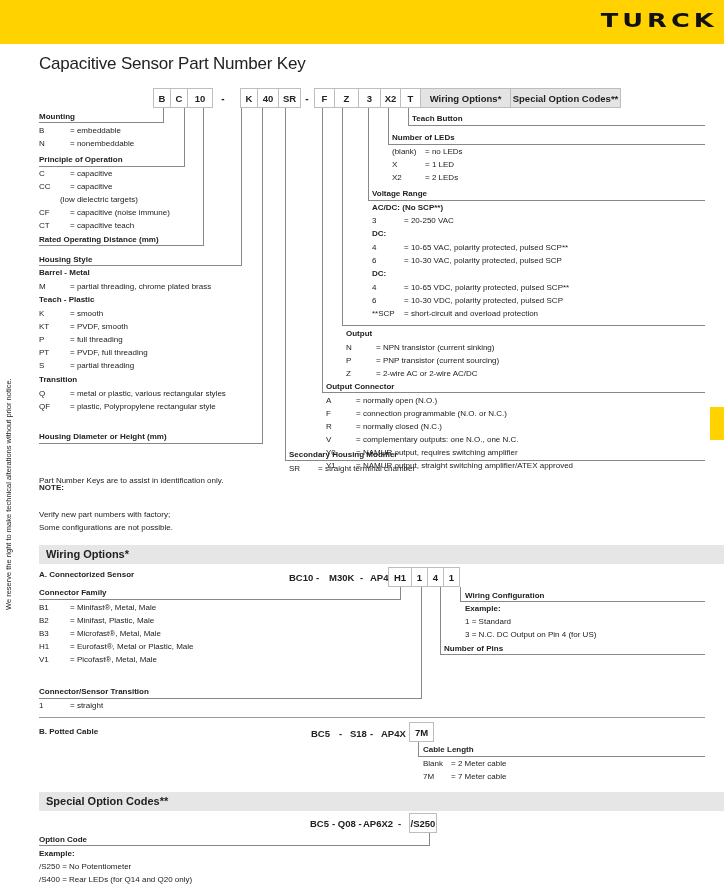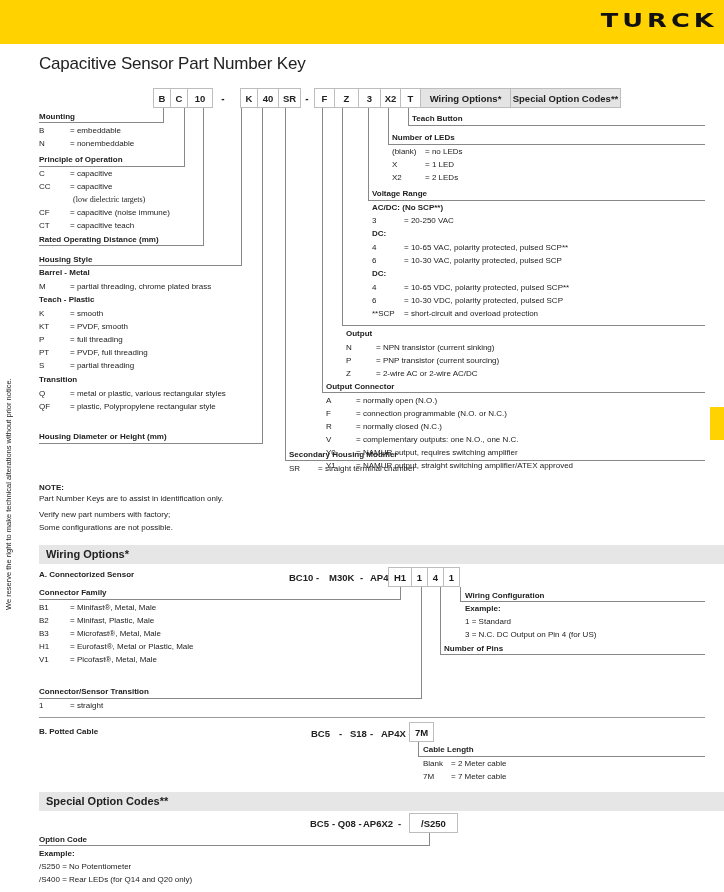--- a/index.html
+++ b/index.html
@@ -88,21 +88,21 @@
 <div class="code" style="left:39px;top:126px;">B</div>
 <div class="code" style="left:70px;top:126px;">= embeddable</div>
 <div class="code" style="left:39px;top:139px;">N</div>
 <div class="code" style="left:70px;top:139px;">= nonembeddable</div>
 
 <div class="t b" style="left:39px;top:155px;">Principle of Operation</div>
 <div class="code" style="left:39px;top:169px;">C</div>
 <div class="code" style="left:70px;top:169px;">= capacitive</div>
 <div class="code" style="left:39px;top:182px;">CC</div>
 <div class="code" style="left:70px;top:182px;">= capacitive</div>
-<div class="code" style="left:73px;top:195px;font-family:Liberation Serif, serif;">(low dielectric targets)</div>
+<div class="code" style="left:60px;top:195px;">(low dielectric targets)</div>
 <div class="code" style="left:39px;top:208px;">CF</div>
 <div class="code" style="left:70px;top:208px;">= capacitive (noise immune)</div>
 <div class="code" style="left:39px;top:221px;">CT</div>
 <div class="code" style="left:70px;top:221px;">= capacitive teach</div>
 
 <div class="t b" style="left:39px;top:235px;">Rated Operating Distance (mm)</div>
 
 <div class="t b" style="left:39px;top:255px;">Housing Style</div>
 <div class="t b" style="left:39px;top:268px;">Barrel - Metal</div>
 <div class="code" style="left:39px;top:282px;">M</div>
@@ -120,21 +120,21 @@
 <div class="code" style="left:70px;top:361px;">= partial threading</div>
 <div class="t b" style="left:39px;top:375px;">Transition</div>
 <div class="code" style="left:39px;top:389px;">Q</div>
 <div class="code" style="left:70px;top:389px;">= metal or plastic, various rectangular styles</div>
 <div class="code" style="left:39px;top:402px;">QF</div>
 <div class="code" style="left:70px;top:402px;">= plastic, Polypropylene rectangular style</div>
 
 <div class="t b" style="left:39px;top:432px;">Housing Diameter or Height (mm)</div>
 
 <div class="t b" style="left:39px;top:483px;">NOTE:</div>
-<div class="t" style="left:39px;top:494px;">Part Number Keys are to assist in identification only.</div>
+<div class="t" style="left:39px;top:476px;">Part Number Keys are to assist in identification only.</div>
 <div class="t" style="left:39px;top:510px;">Verify new part numbers with factory;</div>
 <div class="t" style="left:39px;top:523px;">Some configurations are not possible.</div>
 
 <div class="t b" style="left:412px;top:114px;">Teach Button</div>
 
 <div class="t b" style="left:392px;top:133px;">Number of LEDs</div>
 <div class="code" style="left:392px;top:147px;">(blank)</div>
 <div class="code" style="left:425px;top:147px;">= no LEDs</div>
 <div class="code" style="left:392px;top:160px;">X</div>
 <div class="code" style="left:425px;top:160px;">= 1 LED</div>
@@ -246,19 +246,19 @@
 <div class="code" style="left:423px;top:772px;">7M</div>
 <div class="code" style="left:451px;top:772px;">= 7 Meter cable</div>
 
 <div class="section-bar" style="top:792px;">
   <div class="section-title">Special Option Codes**</div>
 </div>
 <div class="ex-part" style="left:310px;top:818px;">BC5</div>
 <div class="ex-part" style="left:332px;top:818px;">- Q08 -</div>
 <div class="ex-part" style="left:363px;top:818px;">AP6X2</div>
 <div class="ex-part" style="left:398px;top:818px;">-</div>
-<div class="exbox" style="left:409px;top:813px;width:49px;">/S250</div>
+<div class="exbox" style="left:409px;top:813px;width:28px;">/S250</div>
 <div class="vl" style="left:429px;top:833px;height:12px;"></div>
 <div class="hl" style="left:39px;top:845px;width:391px;"></div>
 <div class="t b" style="left:39px;top:835px;">Option Code</div>
 <div class="t b" style="left:39px;top:849px;">Example:</div>
 <div class="t" style="left:39px;top:862px;">/S250 = No Potentiometer</div>
 <div class="t" style="left:39px;top:875px;">/S400 = Rear LEDs (for Q14 and Q20 only)</div>
 
 </body></html>

